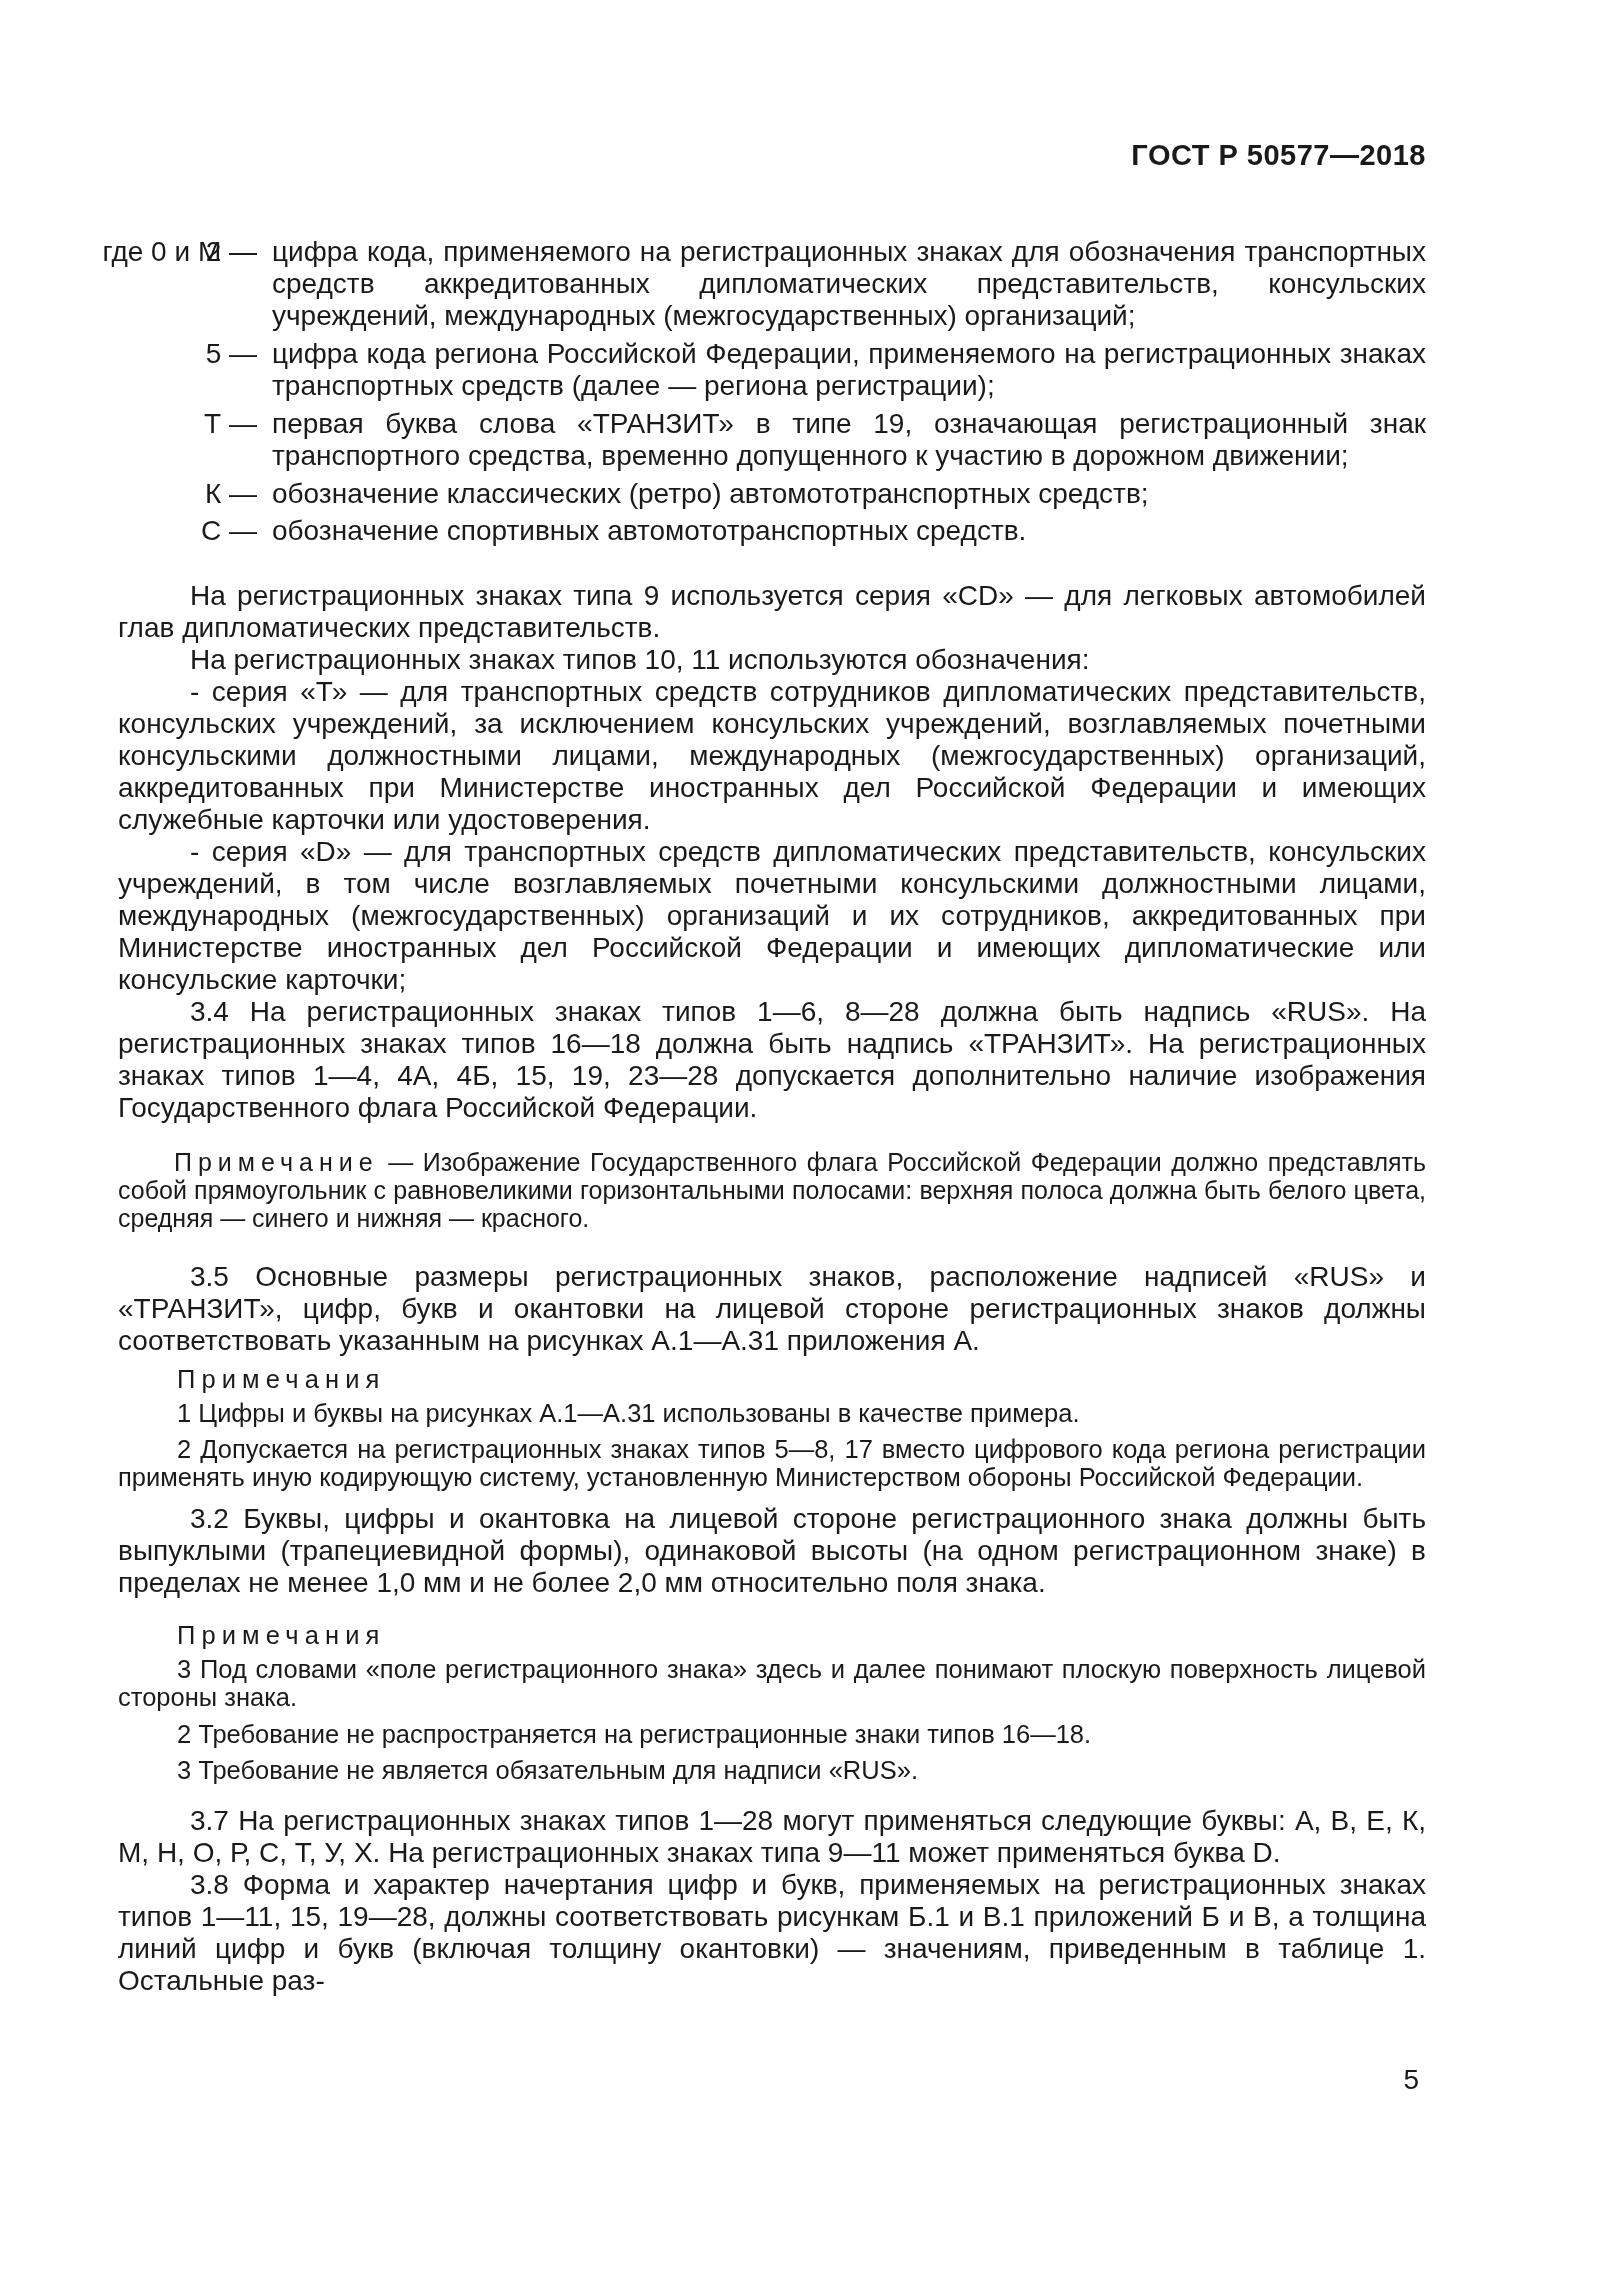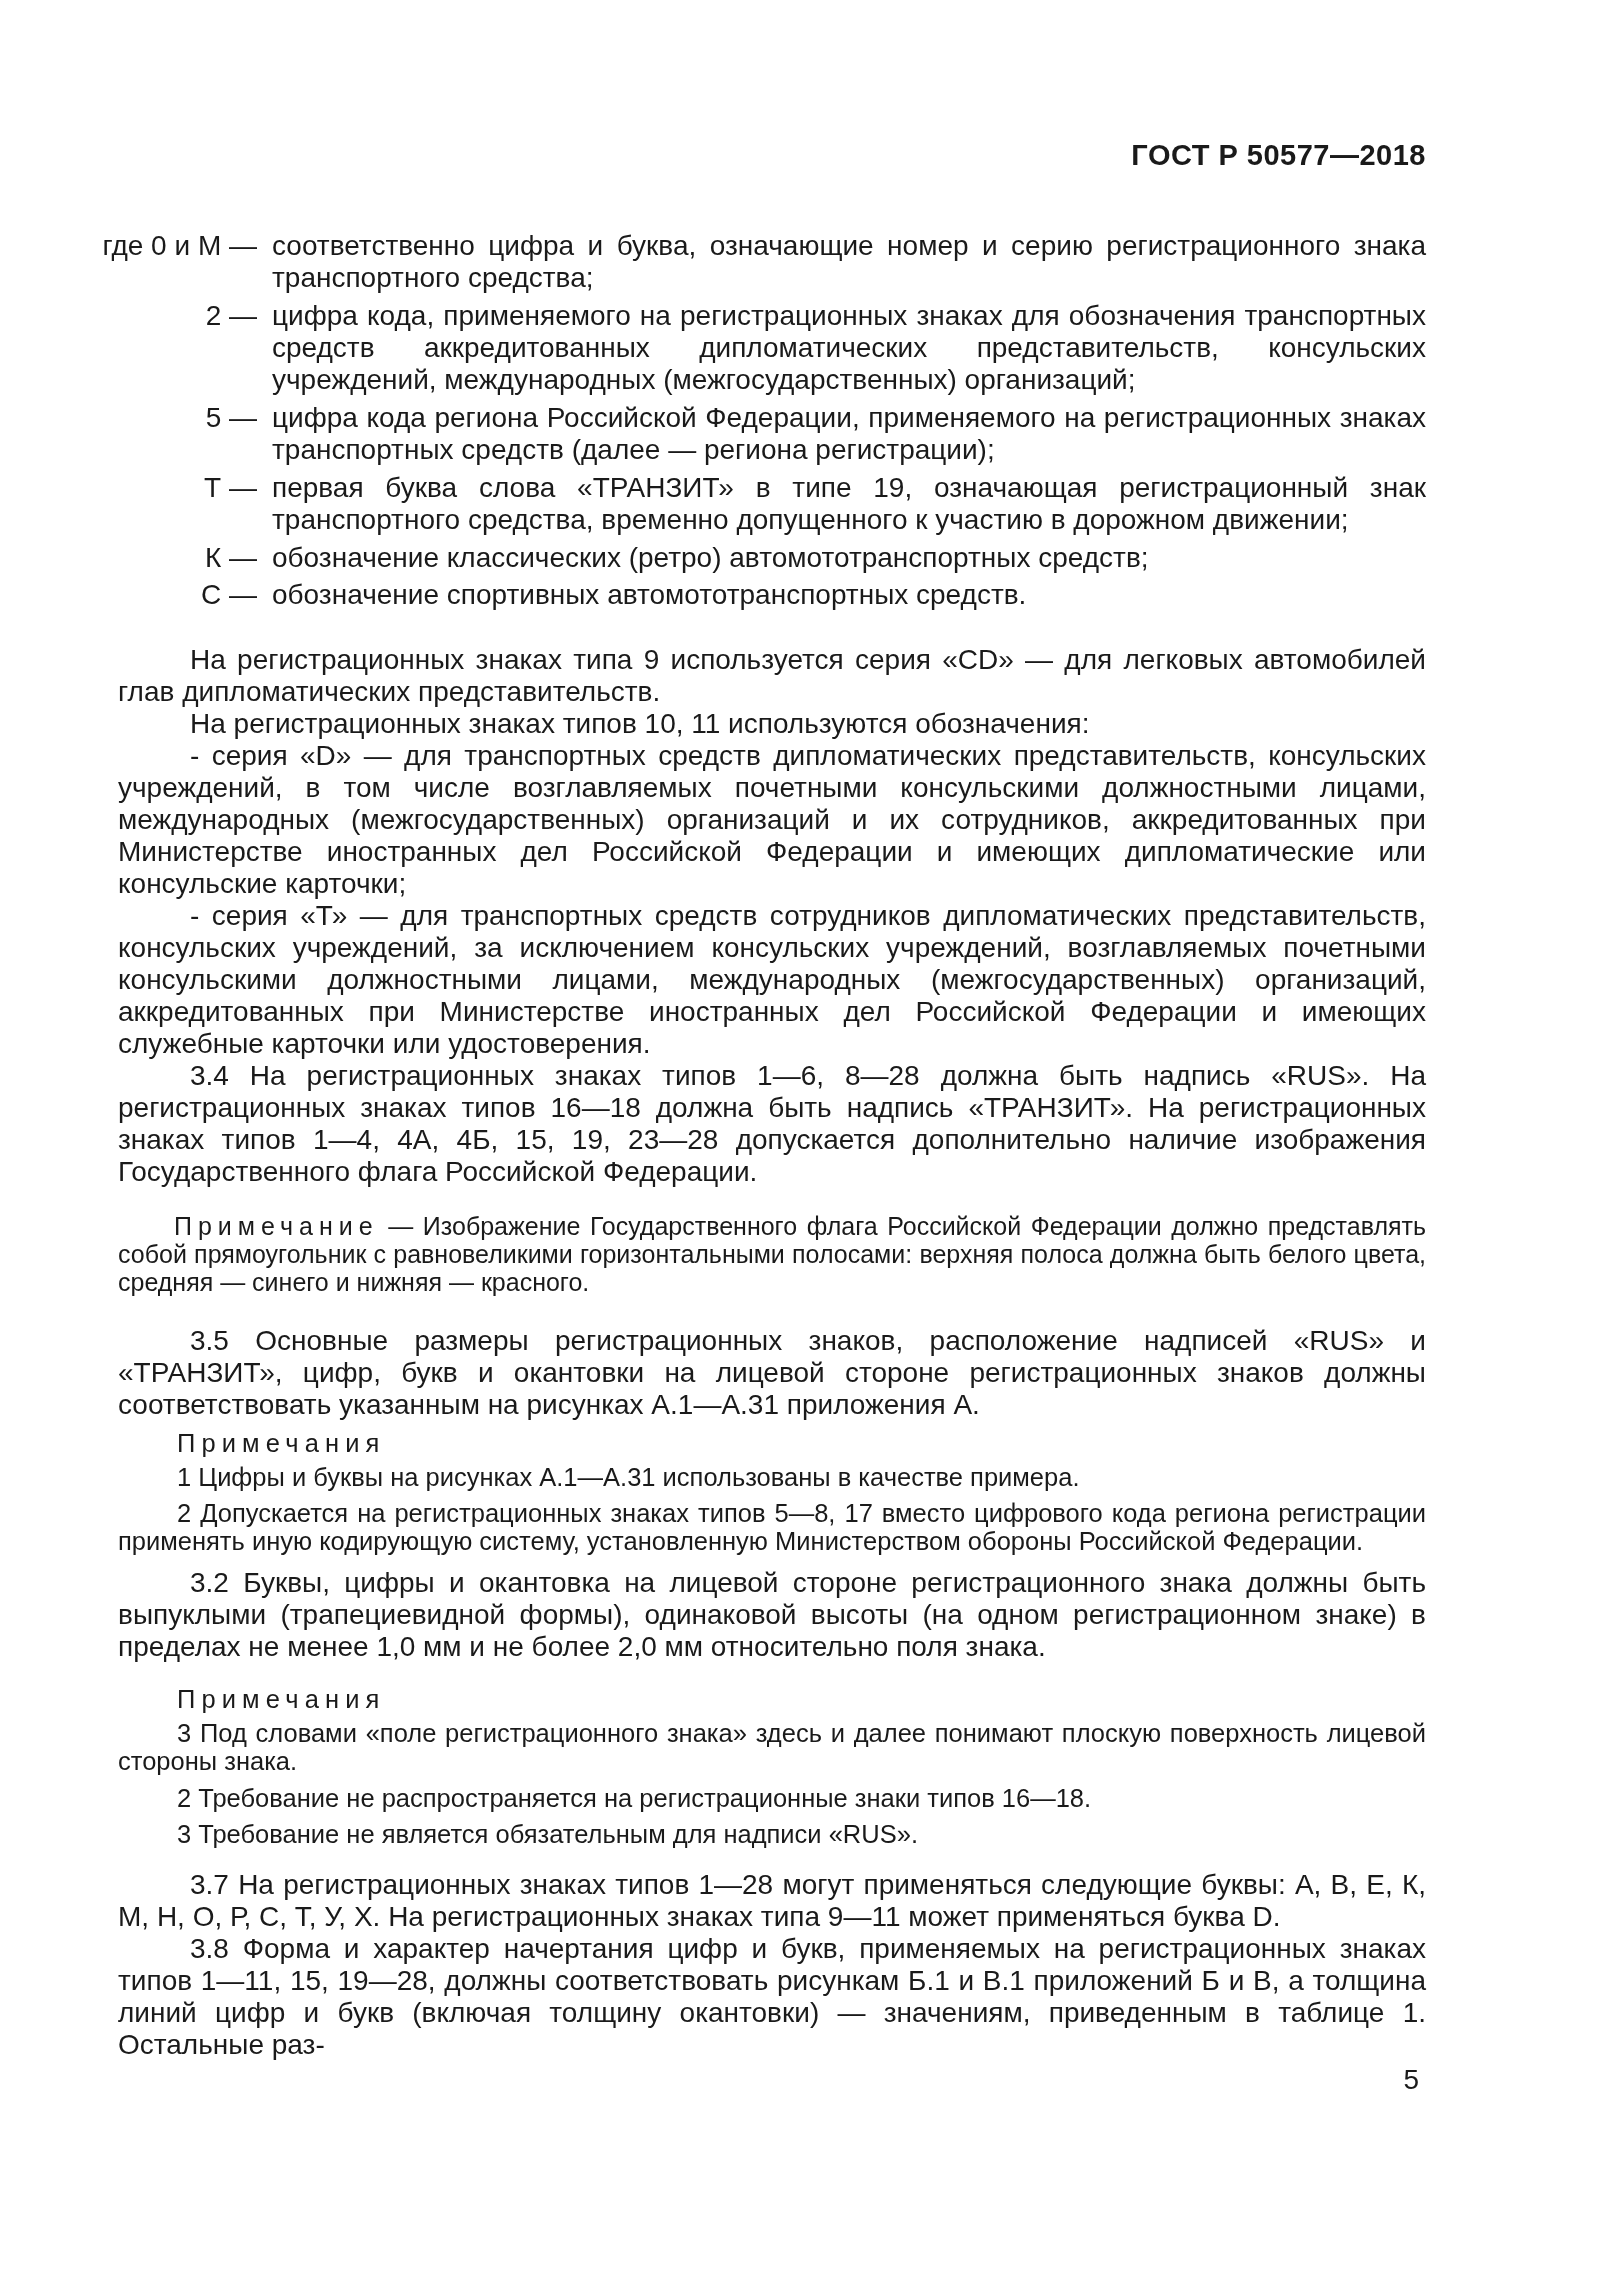--- a/index.html
+++ b/index.html
@@ -88,43 +88,43 @@
 <body>
 
 <div class="page">
 
   <div class="running-header">ГОСТ Р 50577—2018</div>
 
   <div class="content">
 
     <div class="def-list">
       <div class="def-item">
-        <span class="def-term">где 0 и М —</span><span class="def-text">соответственно цифра и буква, означающие номер и серию регистрационного знака транспортного средства;</span>
+        <span class="def-term">где 0 и М —</span>
       </div>
       <div class="def-item">
         <span class="def-term">2 —</span><span class="def-text">цифра кода, применяемого на регистрационных знаках для обозначения транспортных средств аккредитованных дипломатических представительств, консульских учреждений, международных (межгосударственных) организаций;</span>
       </div>
       <div class="def-item">
         <span class="def-term">5 —</span><span class="def-text">цифра кода региона Российской Федерации, применяемого на регистрационных знаках транспортных средств (далее — региона регистрации);</span>
       </div>
       <div class="def-item">
         <span class="def-term">Т —</span><span class="def-text">первая буква слова «ТРАНЗИТ» в типе 19, означающая регистрационный знак транспортного средства, временно допущенного к участию в дорожном движении;</span>
       </div>
       <div class="def-item">
         <span class="def-term">К —</span><span class="def-text">обозначение классических (ретро) автомототранспортных средств;</span>
       </div>
       <div class="def-item">
         <span class="def-term">С —</span><span class="def-text">обозначение спортивных автомототранспортных средств.</span>
       </div>
     </div>
 
     <p class="para gap-lg">На регистрационных знаках типа 9 используется серия «CD» — для легковых автомобилей глав дипломатических представительств.</p>
     <p class="para">На регистрационных знаках типов 10, 11 используются обозначения:</p>
+    <p class="para">- серия «Т» — для транспортных средств сотрудников дипломатических представительств, консульских учреждений, за исключением консульских учреждений, возглавляемых почетными консульскими должностными лицами, международных (межгосударственных) организаций, аккредитованных при Министерстве иностранных дел Российской Федерации и имеющих служебные карточки или удостоверения.</p>
     <p class="para">- серия «D» — для транспортных средств дипломатических представительств, консульских учреждений, в том числе возглавляемых почетными консульскими должностными лицами, международных (межгосударственных) организаций и их сотрудников, аккредитованных при Министерстве иностранных дел Российской Федерации и имеющих дипломатические или консульские карточки;</p>
-    <p class="para">- серия «Т» — для транспортных средств сотрудников дипломатических представительств, консульских учреждений, за исключением консульских учреждений, возглавляемых почетными консульскими должностными лицами, международных (межгосударственных) организаций, аккредитованных при Министерстве иностранных дел Российской Федерации и имеющих служебные карточки или удостоверения.</p>
     <p class="para">3.4 На регистрационных знаках типов 1—6, 8—28 должна быть надпись «RUS». На регистрационных знаках типов 16—18 должна быть надпись «ТРАНЗИТ». На регистрационных знаках типов 1—4, 4А, 4Б, 15, 19, 23—28 допускается дополнительно наличие изображения Государственного флага Российской Федерации.</p>
 
     <div class="note-single">
       <span class="note-label">Примечание</span> <span>— Изображение Государственного флага Российской Федерации должно представлять собой прямоугольник с равновеликими горизонтальными полосами: верхняя полоса должна быть белого цвета, средняя — синего и нижняя — красного.</span>
     </div>
 
     <p class="para mt-30">3.5 Основные размеры регистрационных знаков, расположение надписей «RUS» и «ТРАНЗИТ», цифр, букв и окантовки на лицевой стороне регистрационных знаков должны соответствовать указанным на рисунках А.1—А.31 приложения А.</p>
 
     <div class="notes mt-8">
       <div class="notes-header">

